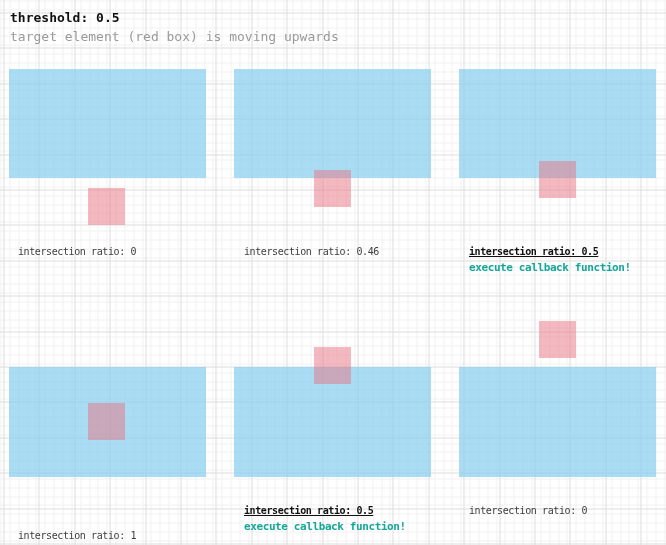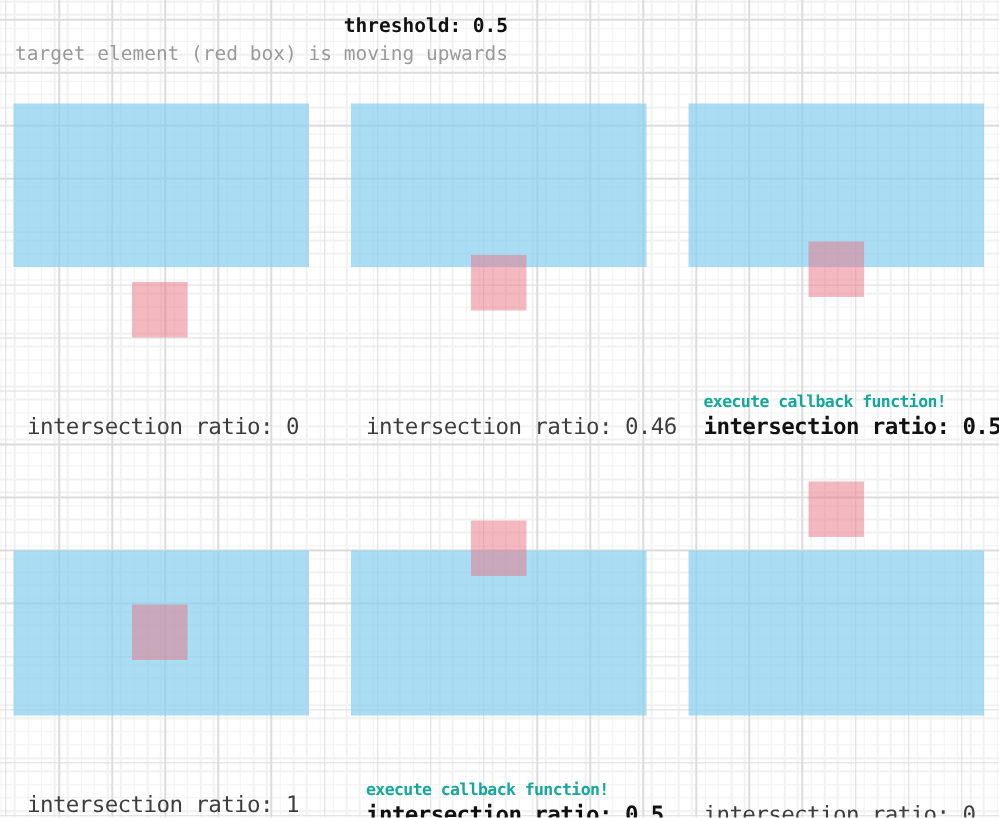--- a/index.html
+++ b/index.html
@@ -11,35 +11,35 @@
   .canvas{
     position:relative;width:666px;height:545px;
     background-image:
       repeating-linear-gradient(to right, #dcdcdc 0 1px, transparent 1px 35.4px),
       repeating-linear-gradient(to bottom, #dcdcdc 0 1px, transparent 1px 35.4px),
       repeating-linear-gradient(to right, #f1f1f1 0 1px, transparent 1px 8.85px),
       repeating-linear-gradient(to bottom, #f1f1f1 0 1px, transparent 1px 8.85px);
     background-position:3.5px 12.5px, 3.5px 12.5px, 0.5px 0.5px, 0.5px 0.5px;
   }
   .header{position:absolute;left:10px;top:8px;z-index:3;line-height:19px;}
-  .title{font-size:13px;font-weight:bold;color:#111;white-space:pre;text-align:right;}
+  .title{font-size:13px;font-weight:bold;color:#111;white-space:pre;}
   .subtitle{font-size:13px;color:#9a9a9a;white-space:pre;text-align:center;}
   .viewport-box{
     position:absolute;z-index:1;
     background:rgba(137,207,240,0.72);
   }
   .target-box{
     position:absolute;z-index:2;width:37px;height:37px;
     background:rgba(233,116,130,0.5);
   }
   .label{
-    position:absolute;z-index:3;font-size:15px;letter-spacing:-0.4px;
-    color:#3d3d3d;white-space:pre;line-height:16px;margin-top:32px;
+    position:absolute;z-index:3;font-size:10px;letter-spacing:-0.4px;
+    color:#3d3d3d;white-space:pre;line-height:16px;
   }
-  .label.bold{font-weight:bold;color:#111;}
+  .label.bold{font-weight:bold;color:#111;text-decoration:underline;}
   .callback{
     position:absolute;z-index:3;font-size:11px;letter-spacing:-0.4px;
     font-weight:bold;color:#15a79a;white-space:pre;line-height:16px;
   }
 </style>
 </head>
 <body>
 
 <div class="canvas">
 
@@ -56,21 +56,21 @@
   <div class="target-box" style="left:314px;top:170px"></div>
   <div class="label" style="left:244px;top:244px">intersection ratio: 0.46</div>
 
   <div class="viewport-box" style="left:459px;top:69px;width:197px;height:109px"></div>
   <div class="target-box" style="left:539px;top:161px"></div>
   <div class="label bold" style="left:469px;top:244px">intersection ratio: 0.5</div>
   <div class="callback" style="left:469px;top:260px">execute callback function!</div>
 
   <div class="viewport-box" style="left:9px;top:367px;width:197px;height:110px"></div>
   <div class="target-box" style="left:88px;top:403px"></div>
-  <div class="label" style="left:18px;top:496px">intersection ratio: 1</div>
+  <div class="label" style="left:18px;top:528px">intersection ratio: 1</div>
 
   <div class="viewport-box" style="left:234px;top:367px;width:197px;height:110px"></div>
   <div class="target-box" style="left:314px;top:347px"></div>
   <div class="label bold" style="left:244px;top:503px">intersection ratio: 0.5</div>
   <div class="callback" style="left:244px;top:519px">execute callback function!</div>
 
   <div class="viewport-box" style="left:459px;top:367px;width:197px;height:110px"></div>
   <div class="target-box" style="left:539px;top:321px"></div>
   <div class="label" style="left:469px;top:503px">intersection ratio: 0</div>
 

